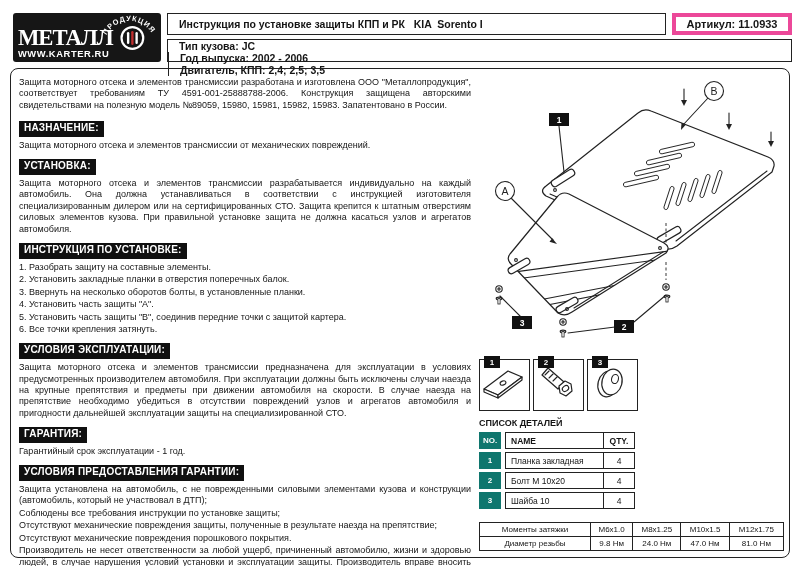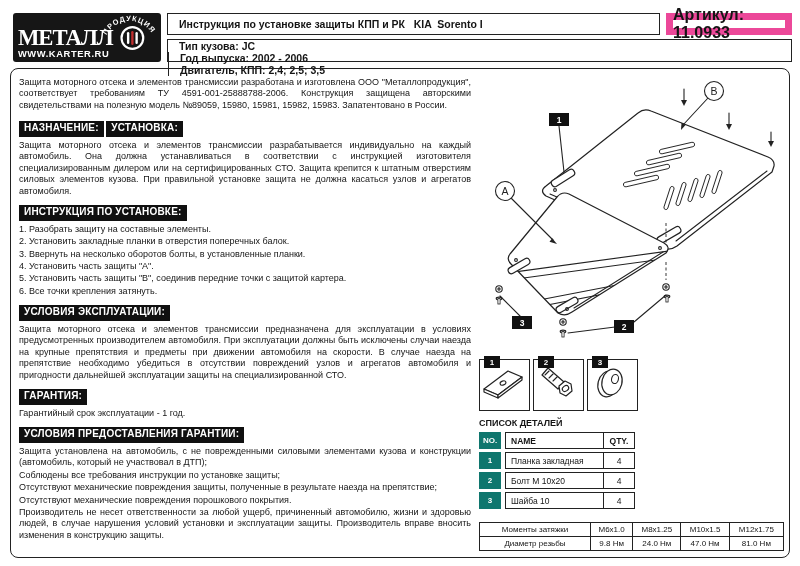--- a/index.html
+++ b/index.html
@@ -5,22 +5,22 @@
   html,body{margin:0;padding:0;background:#fff;}
   .page{position:relative;width:800px;height:566px;background:#fff;overflow:hidden;
         font-family:"Liberation Sans",sans-serif;color:#151515;}
   
   .header{position:absolute;left:13px;top:13px;width:779px;display:flex;gap:6px;}
   .logo-box{width:148px;height:49px;background:#161616;border-radius:3px;flex:none;}
   .header-right{flex:1;display:flex;flex-direction:column;gap:4px;}
   .h-row1{display:flex;gap:6px;height:22px;}
   .title-cell{flex:1;border:1px solid #222;display:flex;align-items:center;
               padding:0 11px;font-weight:bold;font-size:10.5px;white-space:pre;}
-  .article-cell{width:112px;border:7px solid #ec4899;display:flex;align-items:center;
-                justify-content:center;font-weight:bold;font-size:16px;}
+  .article-cell{width:112px;border:4px solid #ec4899;display:flex;align-items:center;
+                justify-content:center;font-weight:bold;font-size:11px;}
   .h-row2{display:flex;height:23px;border:1px solid #222;box-sizing:border-box;flex-direction:column;}
   .h-cell{display:flex;align-items:center;padding:0 11px;font-weight:bold;
           font-size:10.5px;white-space:pre;box-sizing:border-box;}
   .h-cell.c1{width:160px;}
   .h-cell.c2{width:176px;border-left:1px solid #222;}
   .h-cell.c3{flex:1;border-left:1px solid #222;}
   
   .main-box{position:absolute;left:10px;top:68px;width:780px;height:490px;
             border:1.5px solid #222;border-radius:8px;box-sizing:border-box;
             padding:8px 6px 6px 8px;display:flex;gap:8px;}
@@ -94,20 +94,21 @@
       </div>
     </div>
   </div>
 
   <div class="main-box">
 
     <div class="left-col">
       <p class="para">Защита моторного отсека и элементов трансмиссии разработана и изготовлена ООО "Металлопродукция", соответствует требованиям ТУ 4591-001-25888788-2006. Конструкция защищена авторскими свидетельствами на полезную модель №89059, 15980, 15981, 15982, 15983. Запатентовано в России.</p>
 
       <h2 class="sec-h first">НАЗНАЧЕНИЕ:</h2>
+      <p>Защита моторного отсека и элементов трансмиссии от механических повреждений.</p>
 
       <h2 class="sec-h">УСТАНОВКА:</h2>
       <p class="para">Защита моторного отсека и элементов трансмиссии разрабатывается индивидуально на каждый автомобиль. Она должна устанавливаться в соответствии с инструкцией изготовителя специализированным дилером или на сертифицированных СТО. Защита крепится к штатным отверстиям силовых элементов кузова. При правильной установке защита не должна касаться узлов и агрегатов автомобиля.</p>
 
       <h2 class="sec-h">ИНСТРУКЦИЯ ПО УСТАНОВКЕ:</h2>
       <p>1. Разобрать защиту на составные элементы.</p>
       <p>2. Установить закладные планки в отверстия поперечных балок.</p>
       <p>3. Ввернуть на несколько оборотов болты, в установленные планки.</p>
       <p>4. Установить часть защиты "А".</p>
       <p>5. Установить часть защиты "В", соединив  передние точки с защитой картера.</p>

